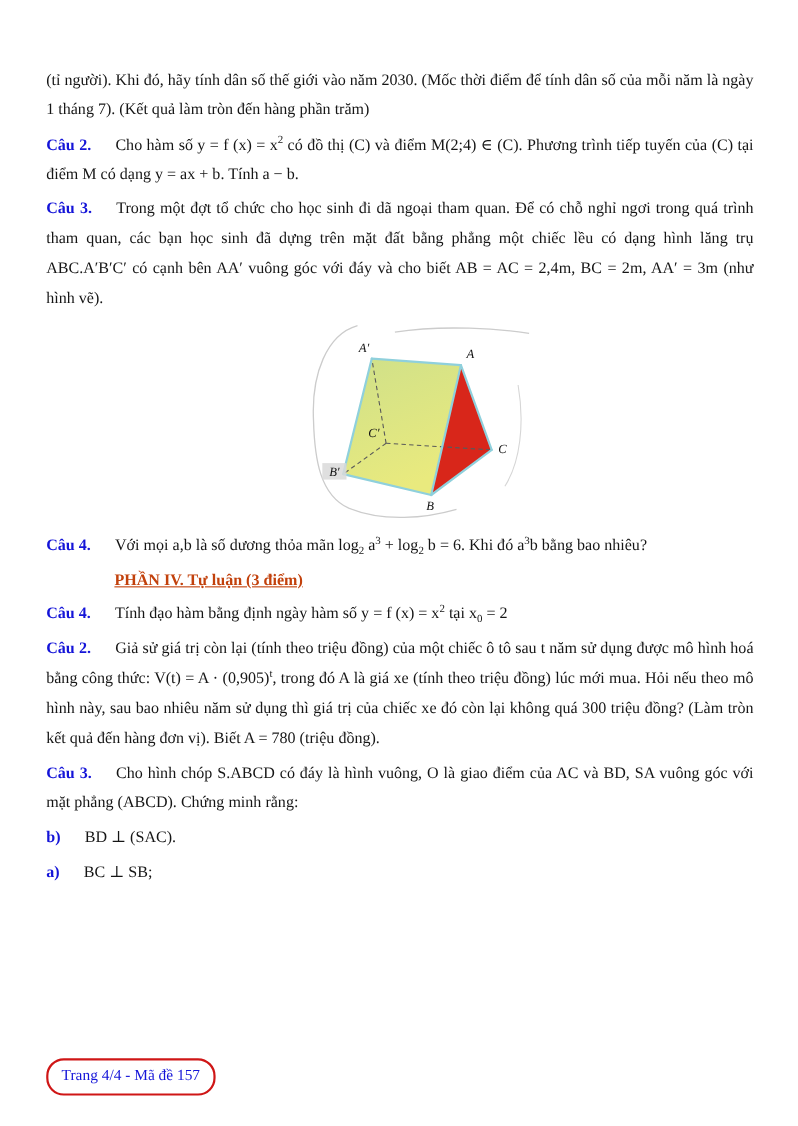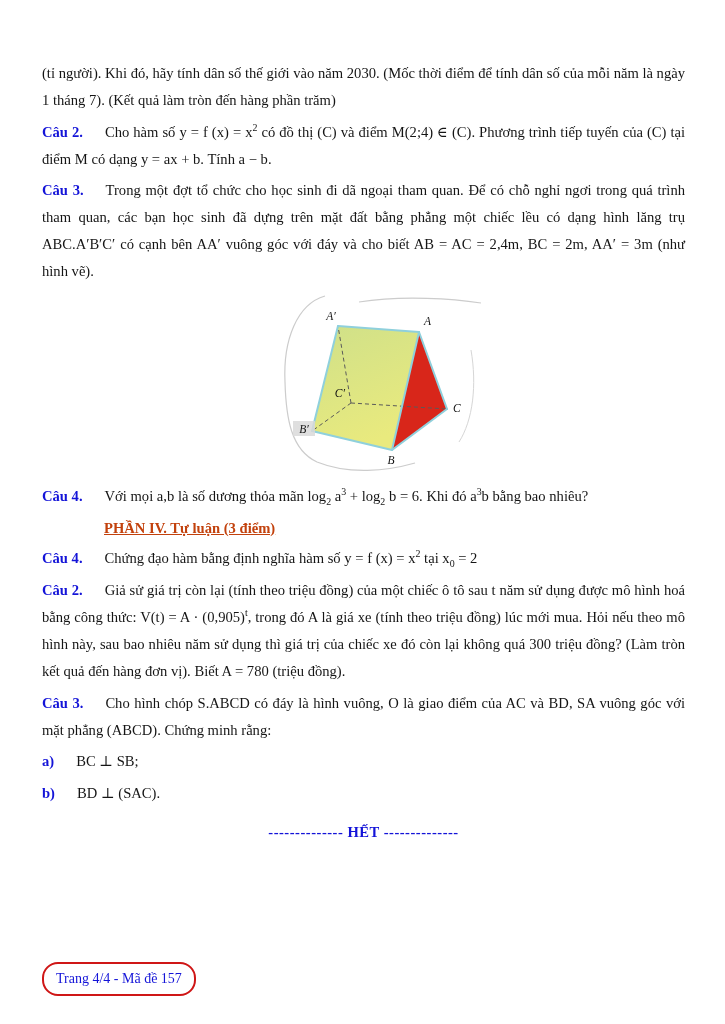--- a/index.html
+++ b/index.html
@@ -91,38 +91,37 @@
   </div>
 
 
   <p class="para">
     <span class="qlabel">Câu 4.</span><span><span>Với mọi </span><span class="it">a,b</span><span> là số dương thỏa mãn </span><span>log</span><sub>2</sub><span class="it"> a</span><sup class="it">3</sup><span> + log</span><sub>2</sub><span class="it"> b</span><span> = 6</span><span>. Khi đó </span><span class="it">a</span><sup class="it">3</sup><span class="it">b</span><span> bằng bao nhiêu?</span></span>
   </p>
 
   <p class="section-heading">PHẦN IV. Tự luận (3 điểm)</p>
 
   <p class="para">
-    <span class="qlabel">Câu 4.</span><span><span>Chứng đạo hàm bằng định nghĩa hàm số </span><span class="it">y = f (x) = x</span><sup class="it">2</sup><span> tại </span><span class="it">x</span><sub>0</sub><span> = 2</span></span>
+    <span class="qlabel">Câu 4.</span><span><span>Tính đạo hàm bằng định ngày hàm số </span><span class="it">y = f (x) = x</span><sup class="it">2</sup><span> tại </span><span class="it">x</span><sub>0</sub><span> = 2</span></span>
   </p>
 
   <p class="para">
     <span class="qlabel">Câu 2.</span><span><span>Giả sử giá trị còn lại (tính theo triệu đồng) của một chiếc ô tô sau </span><span class="it">t</span><span> năm sử dụng được mô hình hoá bằng công thức: </span><span class="it">V</span><span>(</span><span class="it">t</span><span>) = </span><span class="it">A</span><span> · (0,905)</span><sup class="it">t</sup><span>, trong đó </span><span class="it">A</span><span> là giá xe (tính theo triệu đồng) lúc mới mua. Hỏi nếu theo mô hình này, sau bao nhiêu năm sử dụng thì giá trị của chiếc xe đó còn lại không quá 300 triệu đồng? (Làm tròn kết quả đến hàng đơn vị). Biết </span><span class="it">A</span><span> = 780 (triệu đồng).</span></span>
   </p>
 
   <p class="para">
     <span class="qlabel">Câu 3.</span><span><span>Cho hình chóp </span><span class="it">S.ABCD</span><span> có đáy là hình vuông, </span><span class="it">O</span><span> là giao điểm của </span><span class="it">AC</span><span> và </span><span class="it">BD</span><span>, </span><span class="it">SA</span><span> vuông góc với mặt phẳng </span><span class="it">(ABCD)</span><span>. Chứng minh rằng:</span></span>
   </p>
 
   <p class="para">
+    <span class="qlabel">b)</span><span><span class="it">BD ⊥ (SAC)</span><span>.</span></span>
+  </p>
+
+  <p class="para">
     <span class="qlabel">a)</span><span><span class="it">BC ⊥ SB</span><span>;</span></span>
   </p>
 
-  <p class="para">
-    <span class="qlabel">b)</span><span><span class="it">BD ⊥ (SAC)</span><span>.</span></span>
-  </p>
-
-  <p class="het-line">-------------- HẾT --------------</p>
 
   <div class="footer-box">
     <span>Trang 4/4 - Mã đề 157</span>
   </div>
 
 </div>
 
 </body></html>

